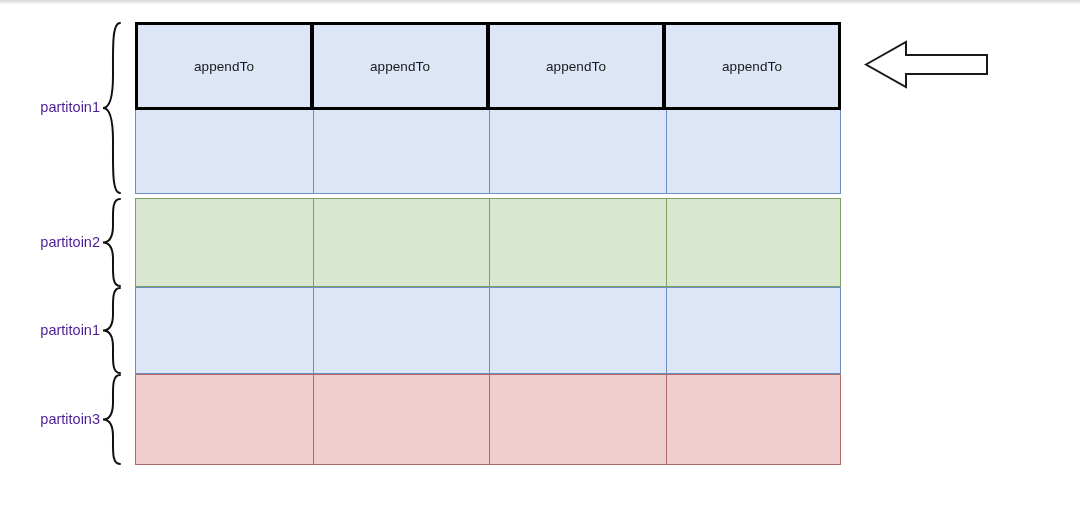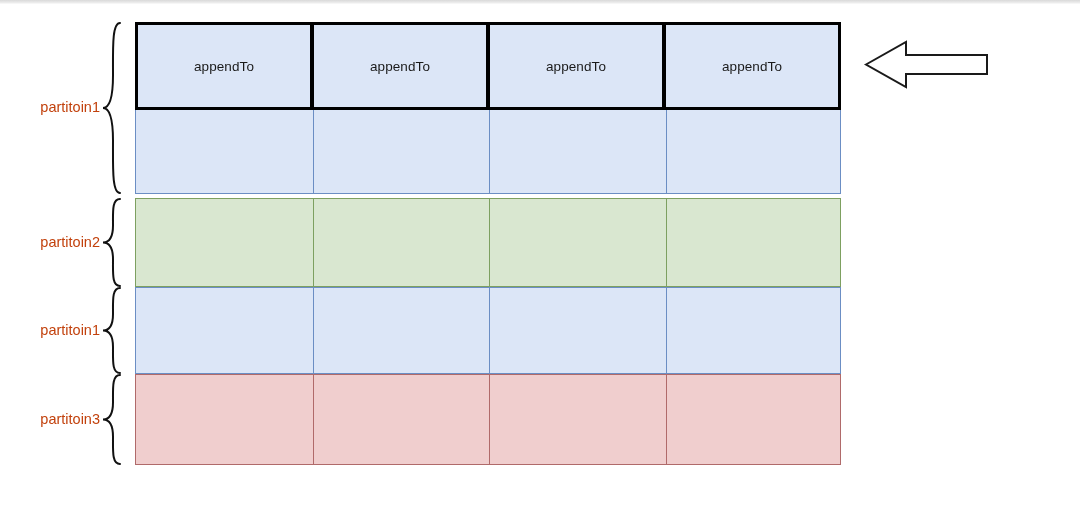--- a/index.html
+++ b/index.html
@@ -96,21 +96,21 @@
     position: absolute;
     left: 100px;
     width: 22px;
   }
   .brace svg { display: block; width: 100%; height: 100%; }
   .plabel {
     position: absolute;
     right: 0;
     text-align: right;
     font-size: 14.5px;
-    color: #c2410c;
+    color: #4c1d95;
     white-space: nowrap;
     line-height: 1;
   }
   .plabel-wrap {
     position: absolute;
     left: 0;
     width: 100px;
   }
 
   

